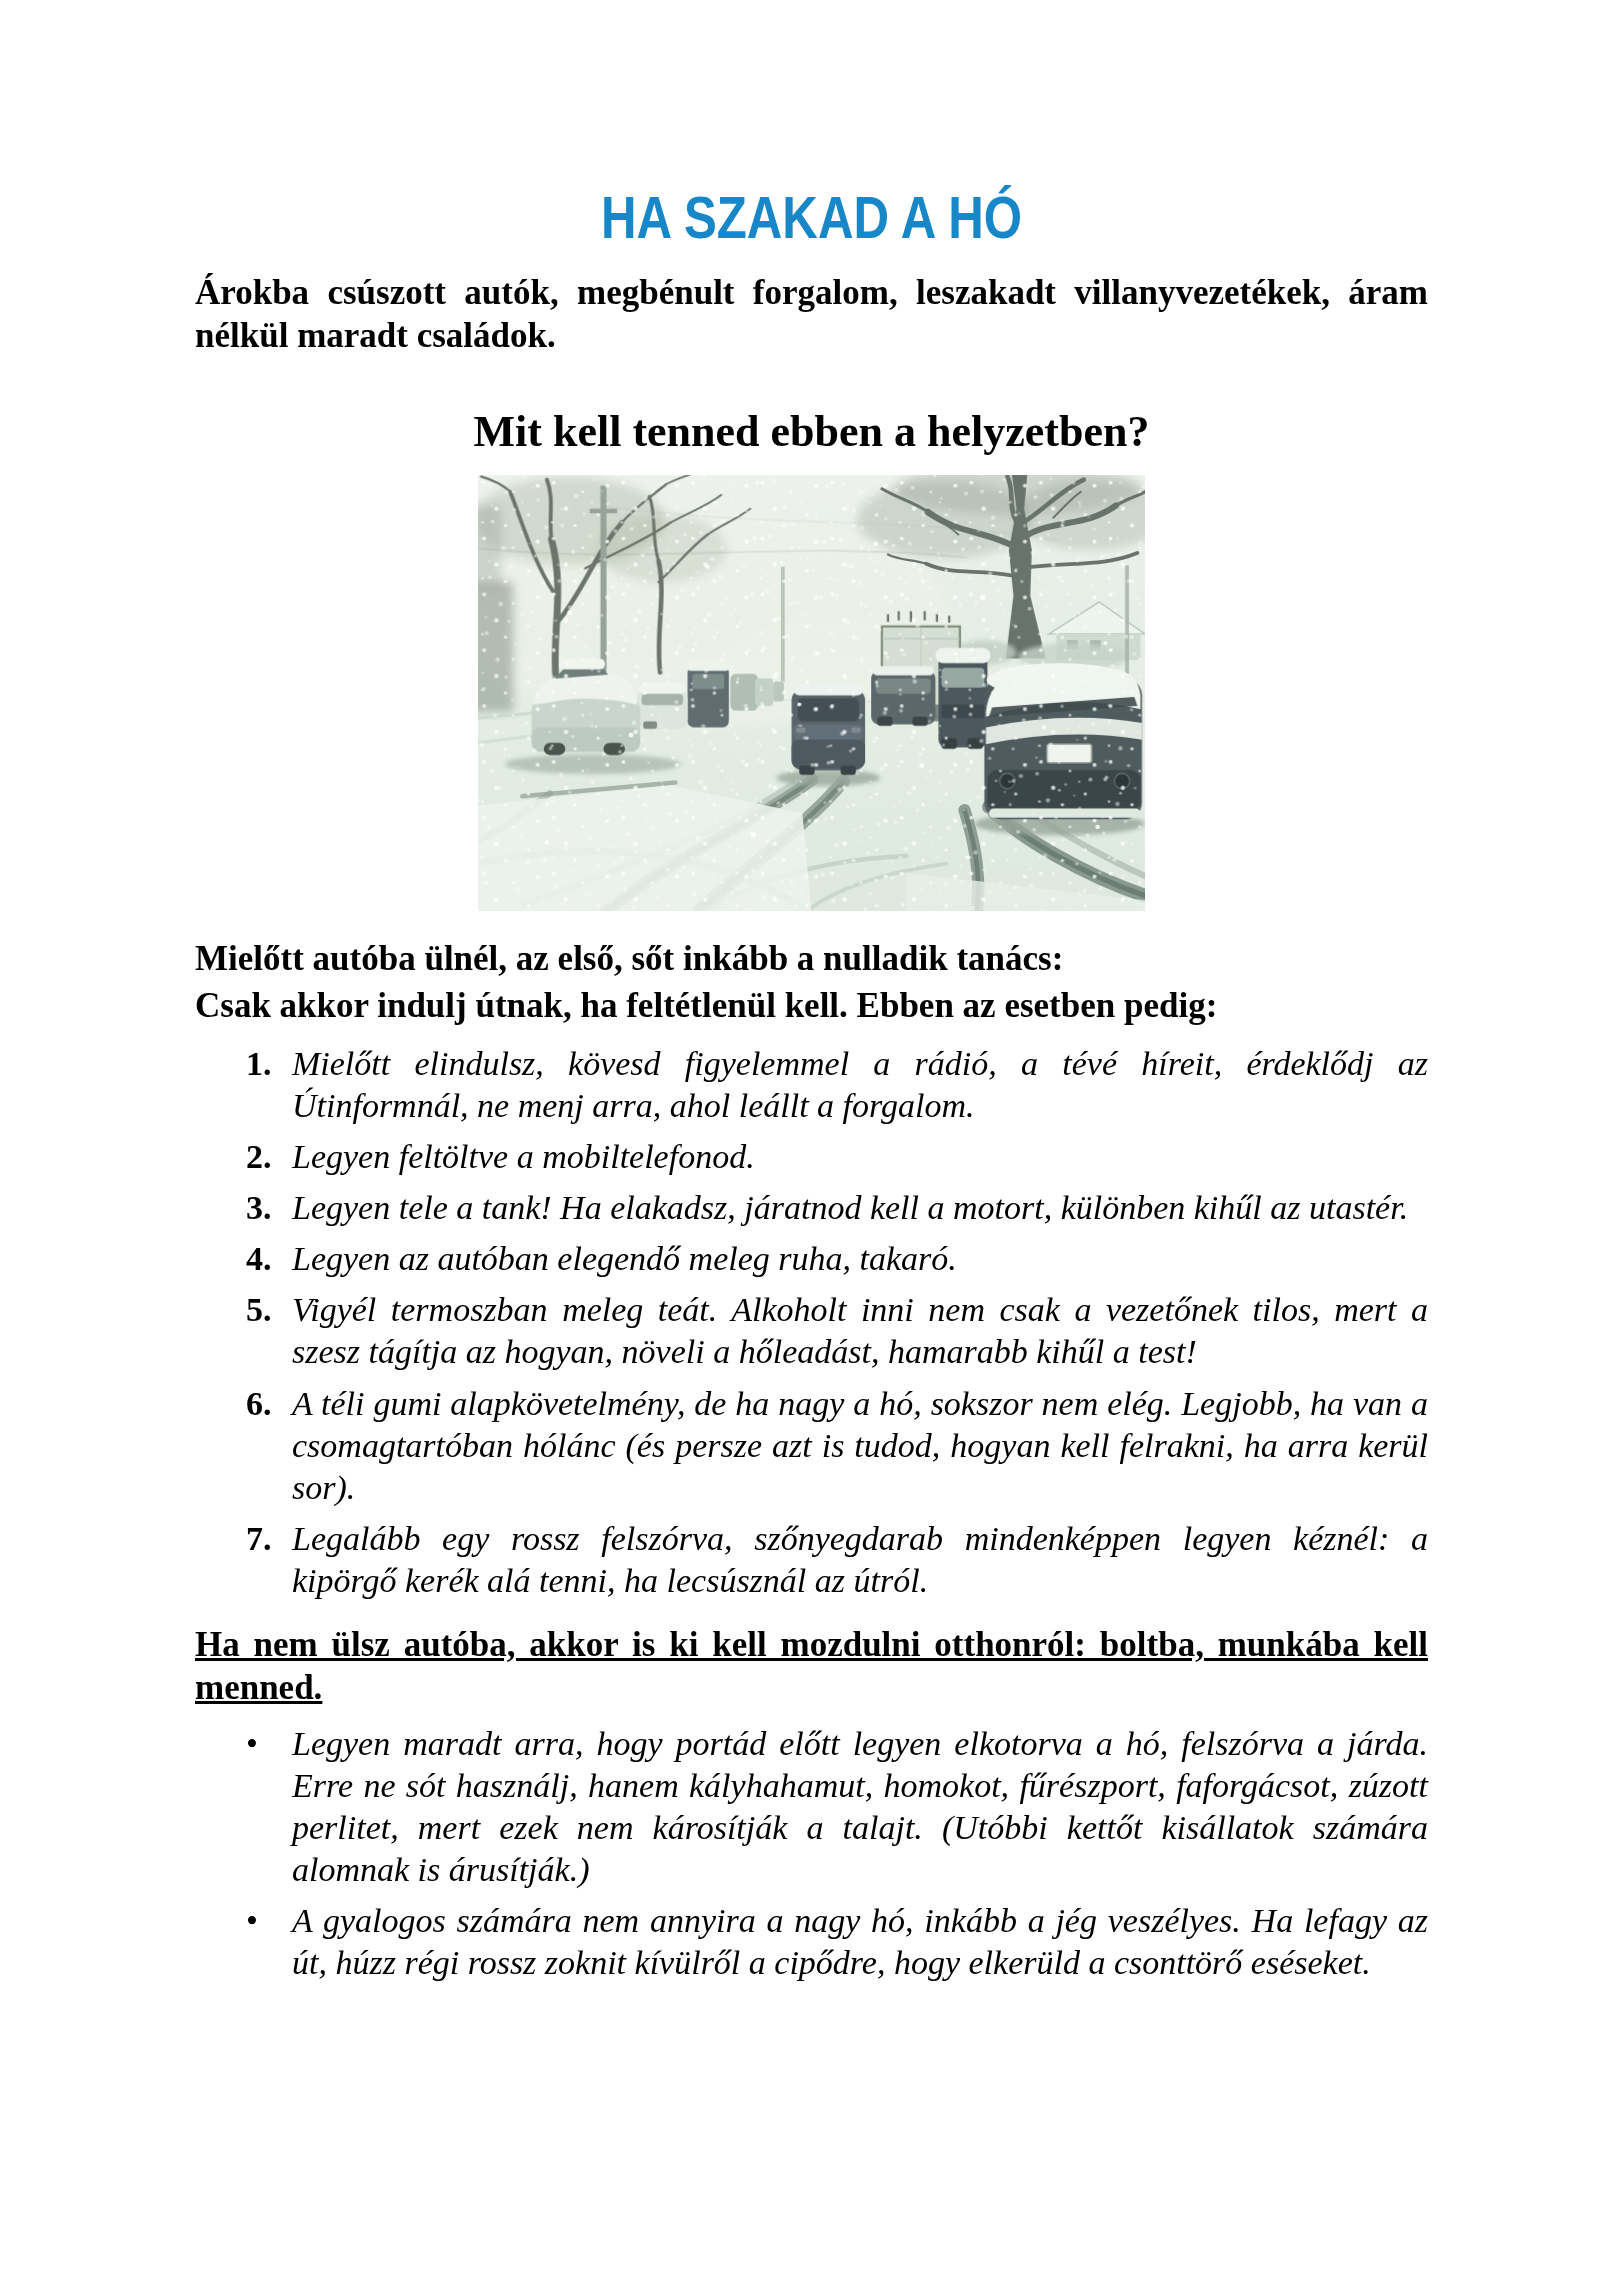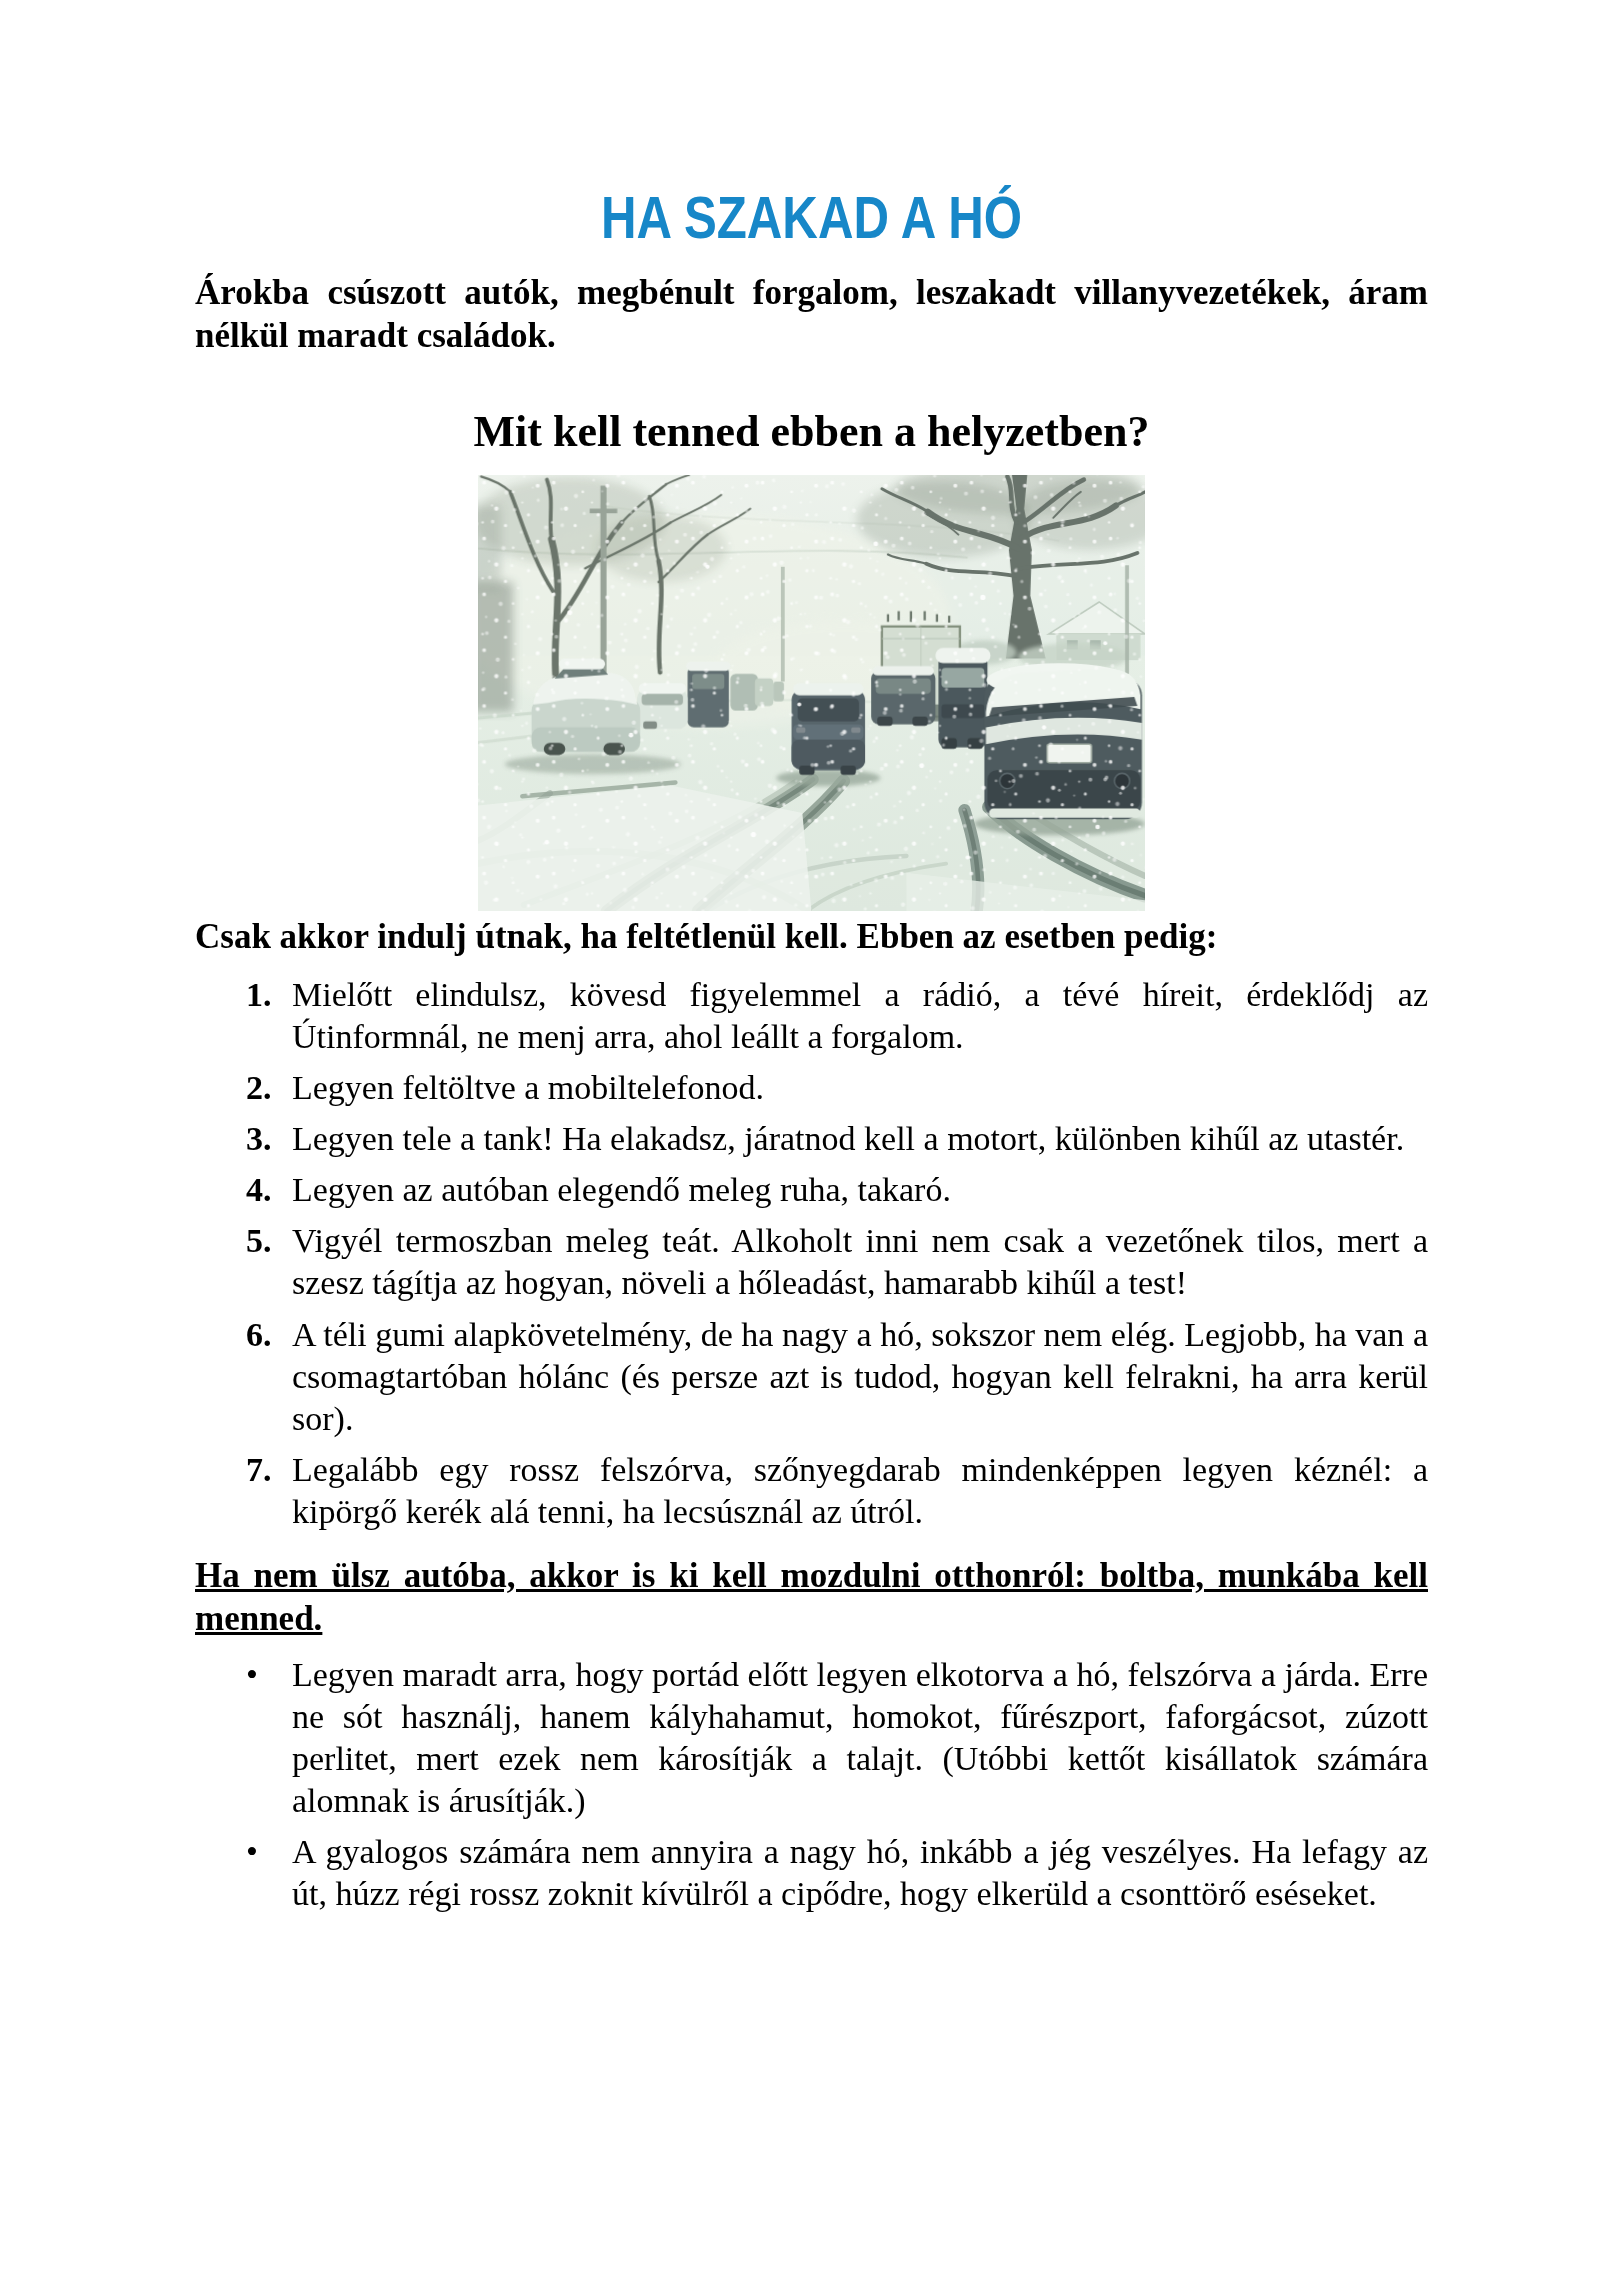--- a/index.html
+++ b/index.html
@@ -19,21 +19,21 @@
   .question { margin:49px 0 16px; font-weight:bold; font-size:44px; line-height:51px; text-align:center; }
   .photo-fig { margin:18.4px auto 0; width:667px; }
   svg.photo { display:block; width:667px; height:436px; }
   .lead { margin:26px 0 0; font-weight:bold; font-size:35px; line-height:43px; }
   .lead2 { margin-top:4px; }
   .list { margin-top:15.3px; }
   .bullets { margin-top:13.8px; }
   .li { display:flex; margin:0 0 9.2px 0; font-size:34px; line-height:42px; }
   .li .marker { flex:0 0 97px; box-sizing:border-box; padding-left:51px; font-weight:bold; }
   .li.bullet .marker { font-weight:normal; }
-  .li .txt { flex:1 1 auto; text-align:justify; }
+  .li .txt { flex:1 1 auto; text-align:justify;font-style:italic; }
   .heading2 { margin:21.4px 0 0; font-weight:bold; font-size:35px; line-height:43px; text-align:justify;text-decoration:underline; }
 </style>
 </head>
 <body>
 
 <div class="page">
 
   <h1 class="title">HA SZAKAD A HÓ</h1>
 
   <p class="intro">Árokba csúszott autók, megbénult forgalom, leszakadt villanyvezetékek, áram nélkül maradt családok.</p>
@@ -271,20 +271,21 @@
           <circle cx="580" cy="380" r="3.2"></circle>
           <circle cx="740" cy="330" r="2.8"></circle>
         <circle cx="90" cy="480" r="3"></circle>
           <circle cx="360" cy="470" r="3.4"></circle>
           <circle cx="640" cy="500" r="2.6"></circle>
         <circle cx="810" cy="460" r="3"></circle>
       </g>
     </svg>
   </figure>
 
+  <p class="lead">Mielőtt autóba ülnél, az első, sőt inkább a nulladik tanács:</p>
   <p class="lead lead2">Csak akkor indulj útnak, ha feltétlenül kell. Ebben az esetben pedig:</p>
 
   <div class="list">
     <div class="li">
       <span class="marker">1.</span>
       <span class="txt">Mielőtt elindulsz, kövesd figyelemmel a rádió, a tévé híreit, érdeklődj az Útinformnál, ne menj arra, ahol leállt a forgalom.</span>
     </div>
     <div class="li">
       <span class="marker">2.</span>
       <span class="txt">Legyen feltöltve a mobiltelefonod.</span>

